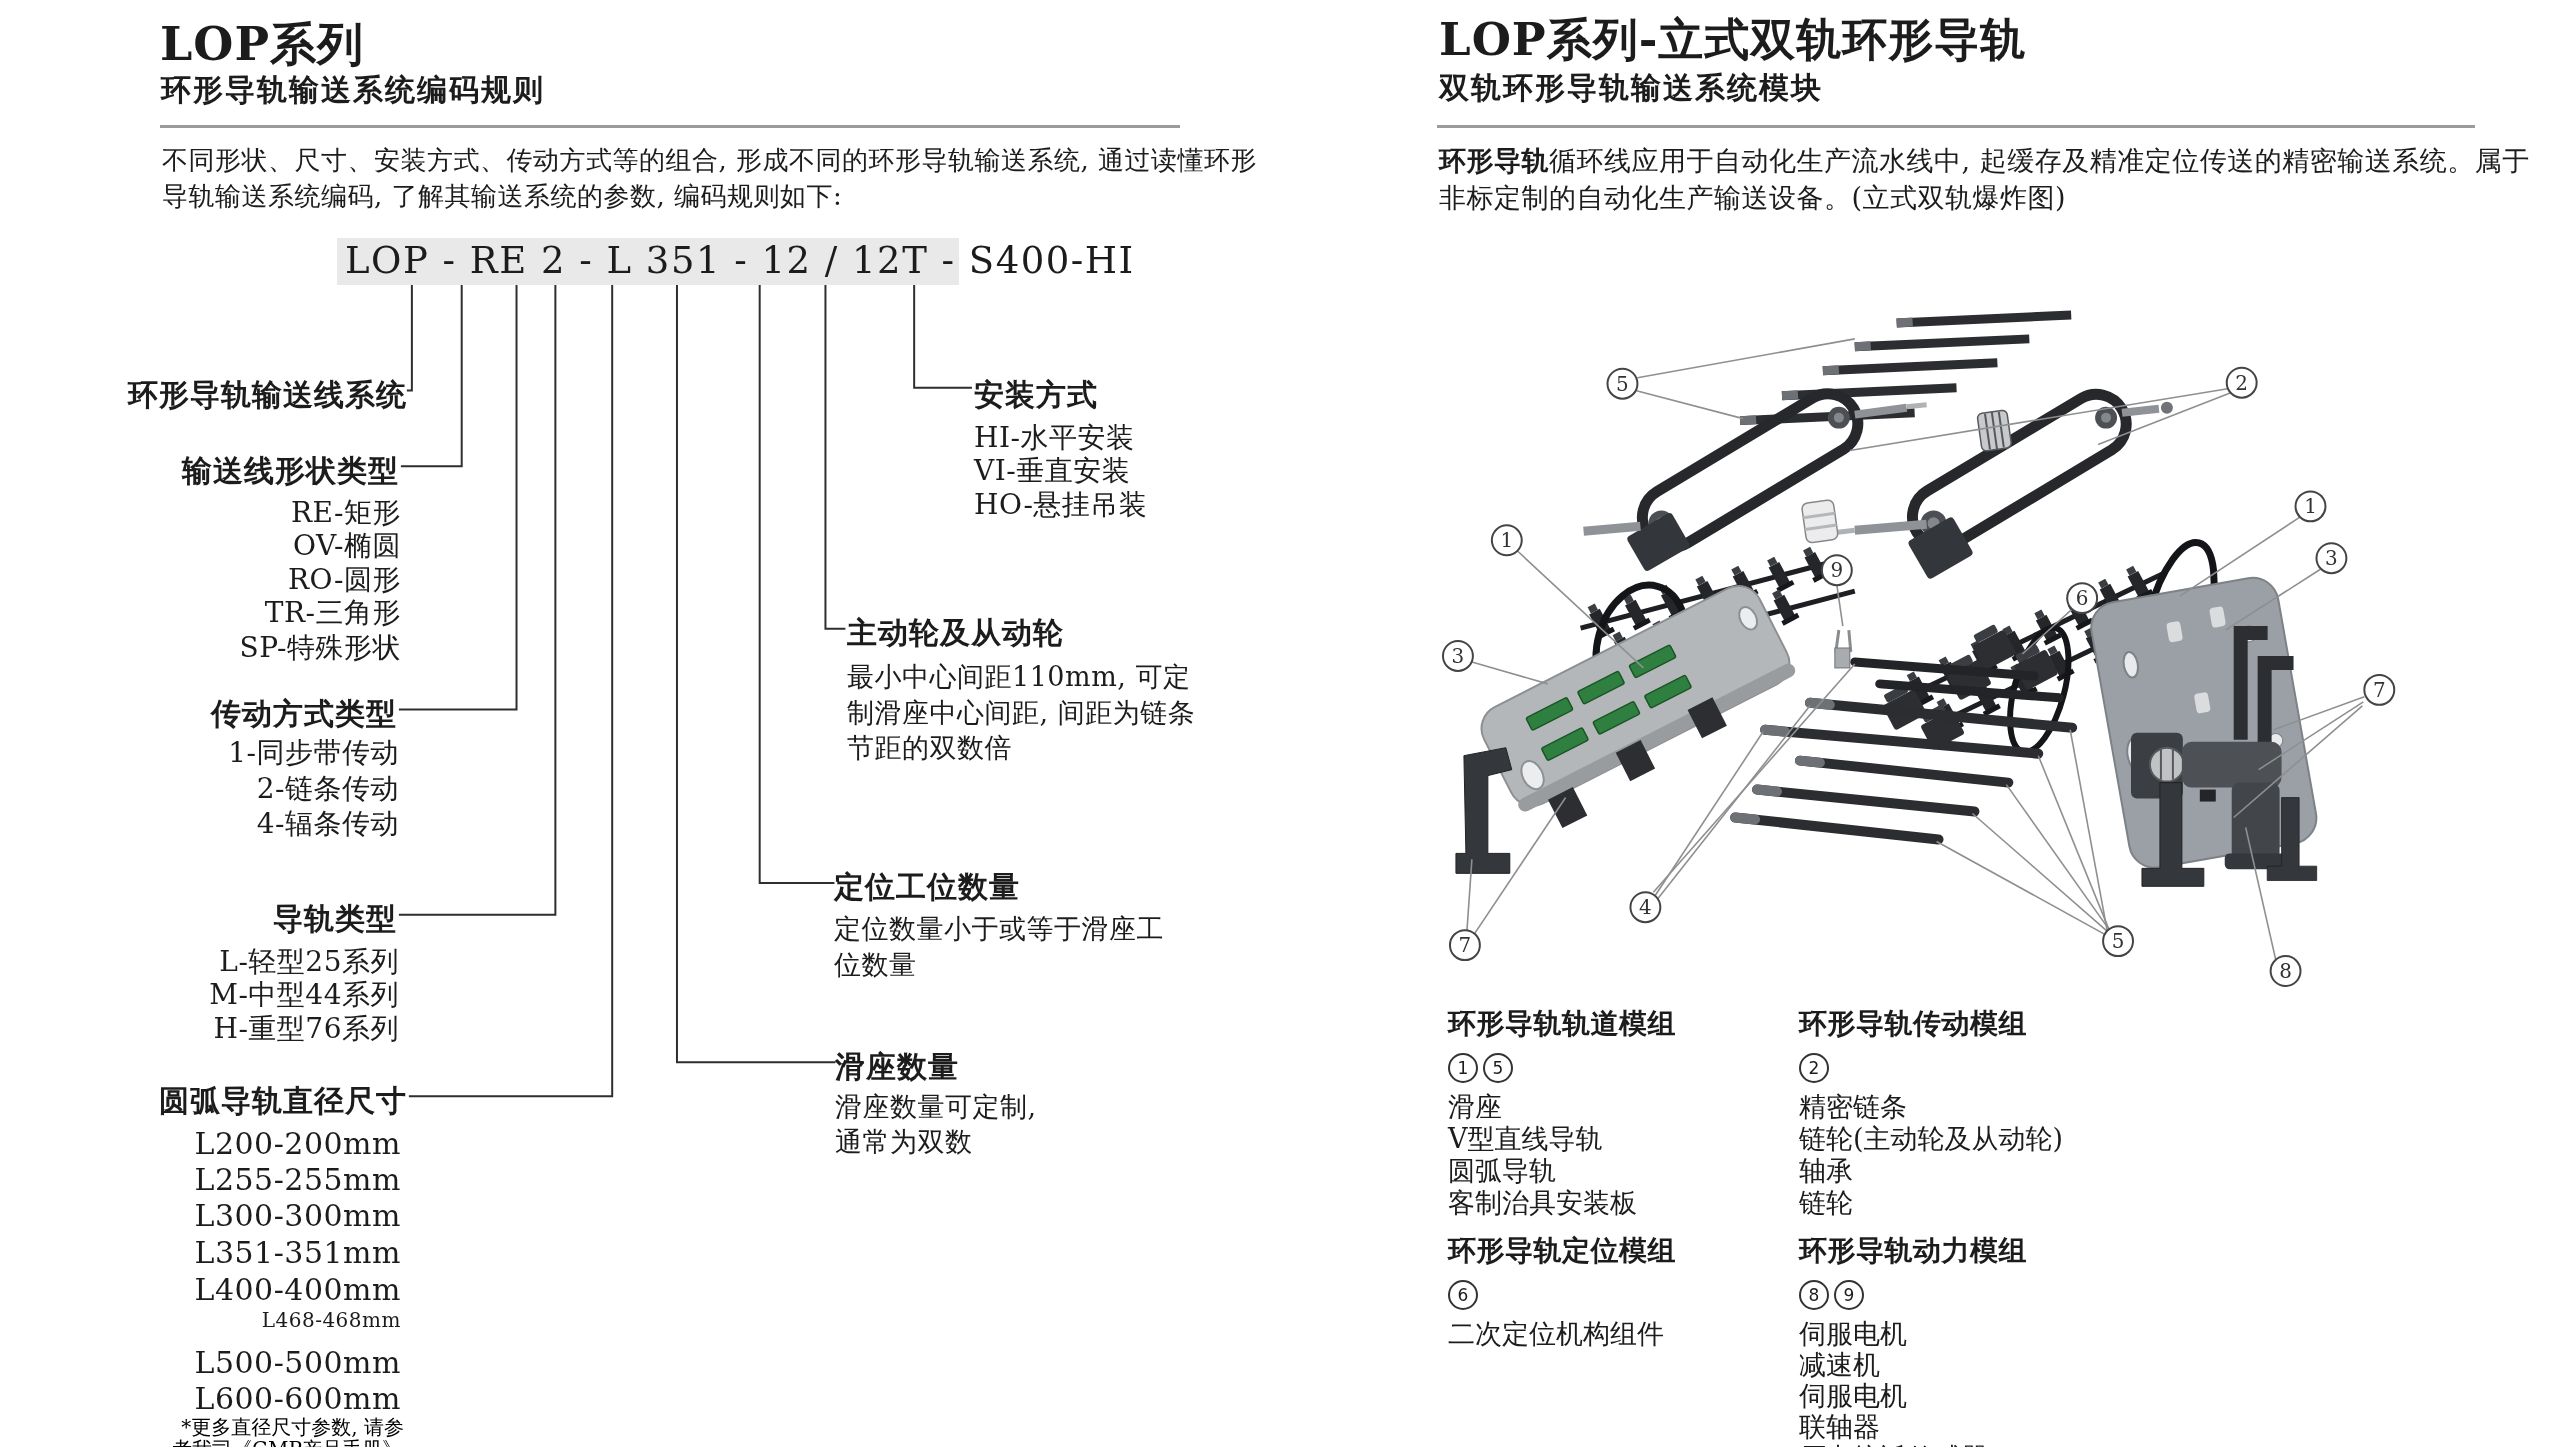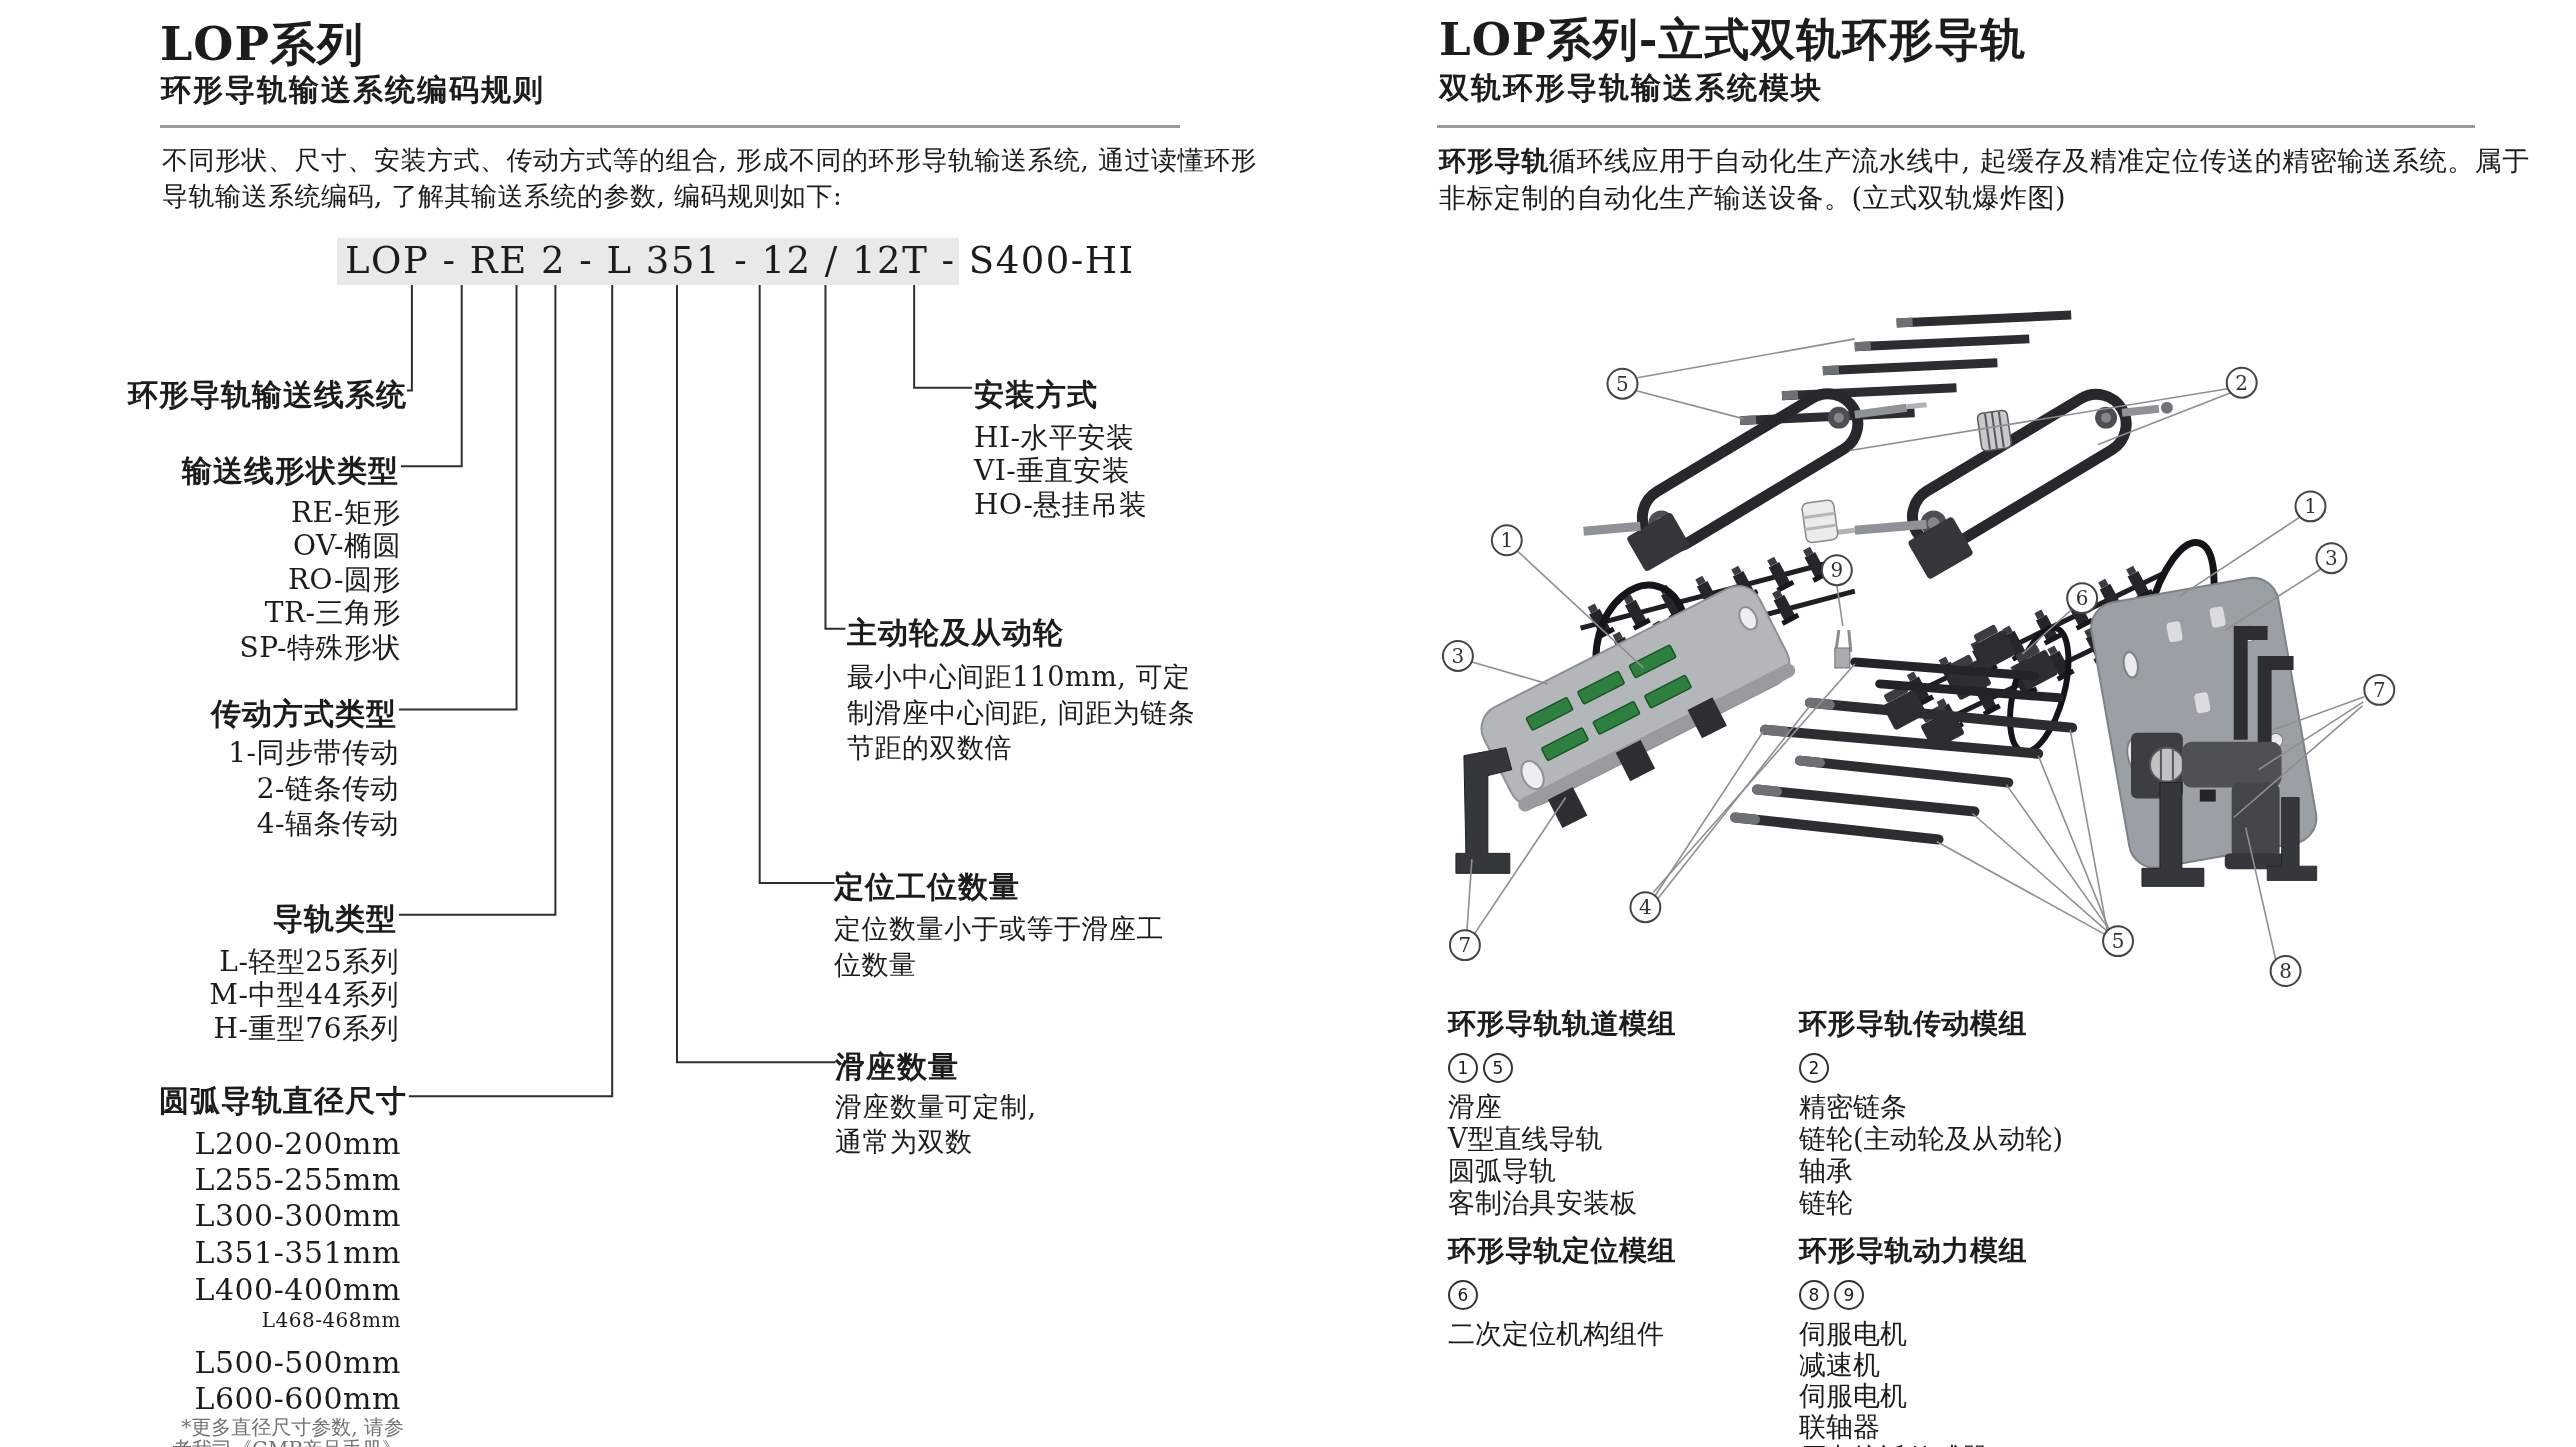--- a/index.html
+++ b/index.html
@@ -8,21 +8,21 @@
   .abs{position:absolute;}
   .title{font-size:46px;font-weight:700;letter-spacing:1px;white-space:nowrap;}
   .subtitle{font-size:30px;font-weight:600;white-space:nowrap;letter-spacing:2px;}
   .rule{position:absolute;height:3px;background:#9b9b9b;}
   .para{font-size:26px;line-height:37px;white-space:nowrap;letter-spacing:0.5px;}
   .code-hl{position:absolute;background:#e9e9e9;}
   .code-text{position:absolute;font-size:37px;letter-spacing:1.5px;white-space:nowrap;font-weight:500;}
   .fldlabel{position:absolute;font-size:30px;font-weight:700;white-space:nowrap;letter-spacing:1px;}
   .fldopt{position:absolute;font-size:28px;white-space:nowrap;letter-spacing:0.5px;}
   .flddesc{position:absolute;font-size:27px;white-space:nowrap;letter-spacing:0.5px;}
-  .footnote{position:absolute;font-size:20px;white-space:nowrap;color:#737373;}
+  .footnote{position:absolute;font-size:20px;white-space:nowrap;color:#000000;}
   .module{position:absolute;width:339px;}
   .module .mtitle{font-size:28px;font-weight:700;white-space:nowrap;margin:0 0 10px 0;letter-spacing:0.5px;}
   .module .mnums{height:30px;margin:0 0 8px 0;}
   .module .mitem{font-size:27px;line-height:32px;white-space:nowrap;}
   .cnum{display:inline-block;width:26px;height:26px;border:2px solid #333;border-radius:50%;
         font-size:17px;line-height:26px;text-align:center;margin-right:5px;
         font-family:"DejaVu Sans","Liberation Sans",sans-serif;}
   svg text.callout-t{font-family:"DejaVu Serif","Liberation Serif",serif;font-size:20px;fill:#333;}
 </style>
 </head>

